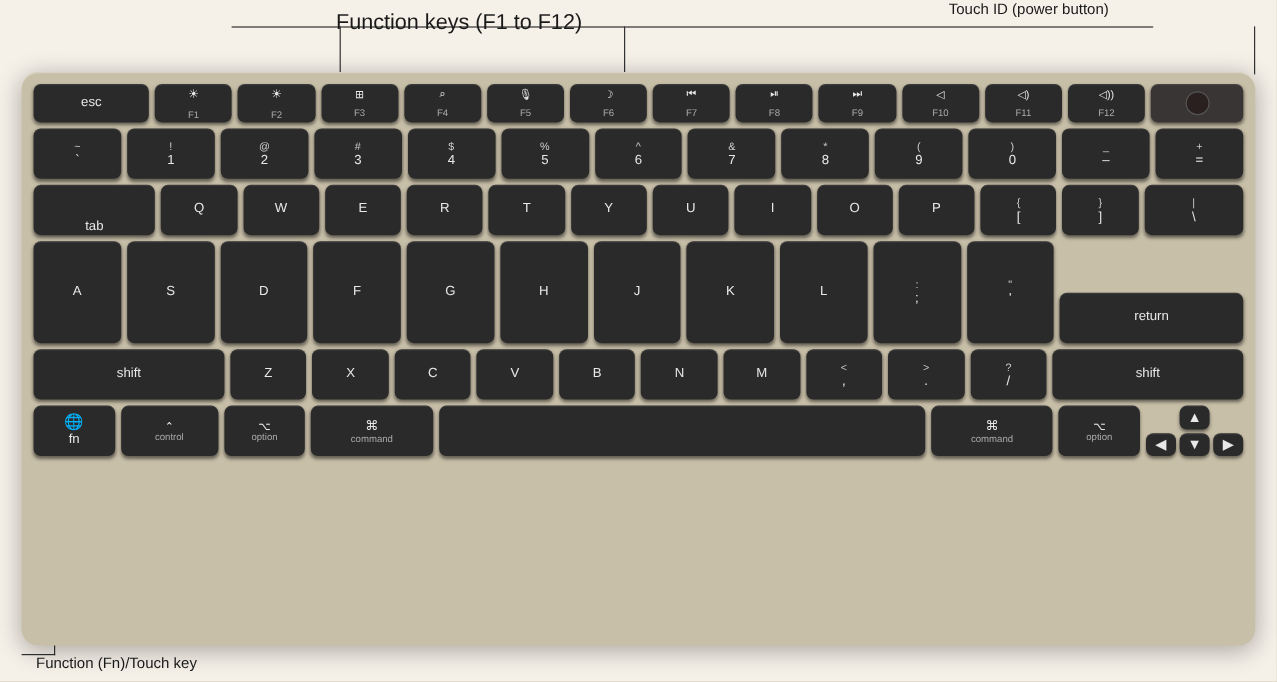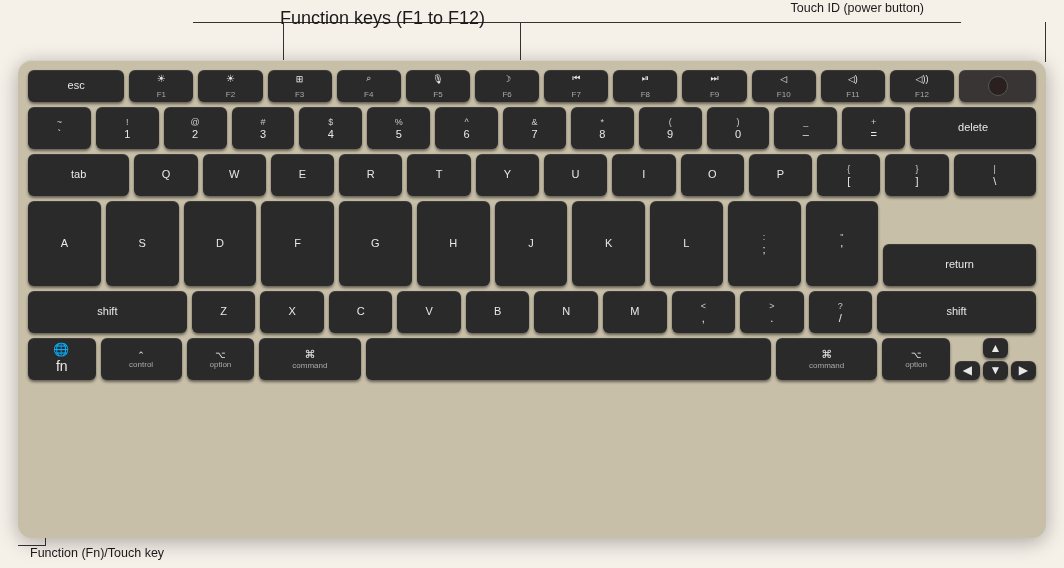--- a/index.html
+++ b/index.html
@@ -106,21 +106,21 @@
       border-radius: 50%;
       background: #2a2020;
       border: 1px solid #555;
     }
 
     
     .key-backtick { flex: 1; }
     .key-delete { flex: 2; font-size: 9px; }
 
     
-    .key-tab { flex: 1.6; font-size: 9px; }
+    .key-tab { flex: 1.6; font-size: 9px; justify-content: flex-end; }
     .key-backslash { flex: 1.3; }
 
     
     .key-caps { flex: 1.9; font-size: 9px; }
     .key-return { flex: 2.1; font-size: 9px; margin-top: 43px; }
 
     
     .key-shift-l { flex: 2.5; font-size: 9px; }
     .key-shift-r { flex: 2.5; font-size: 9px; }
 
@@ -177,21 +177,21 @@
       padding-bottom: 3px;
       gap: 1px;
     }
 
     .globe-icon {
       font-size: 11px;
       margin-bottom: 1px;
     }
 
     .fn-text {
-      font-size: 14px;
+      font-size: 11px;
       color: #e8e8e8;
     }
 
     
     .label-function-keys {
       position: absolute;
       top: 8px;
       left: 280px;
       font-size: 18px;
       color: #1a1a1a;
@@ -433,23 +433,20 @@
           <span class="upper">_</span>
           <span class="lower">–</span>
         </span>
     </div>
     <div class="key">
       <span class="key-two">
           <span class="upper">+</span>
           <span class="lower">=</span>
         </span>
     </div>
-    <div class="key key-delete">
-      <span class="main-label">delete</span>
-    </div>
   </div>
 
   <div class="key-row">
     <div class="key key-tab">
         <span class="main-label">tab</span>
       </div>
     <div class="key">
         <span class="main-label">Q</span>
       </div>
     <div class="key">

